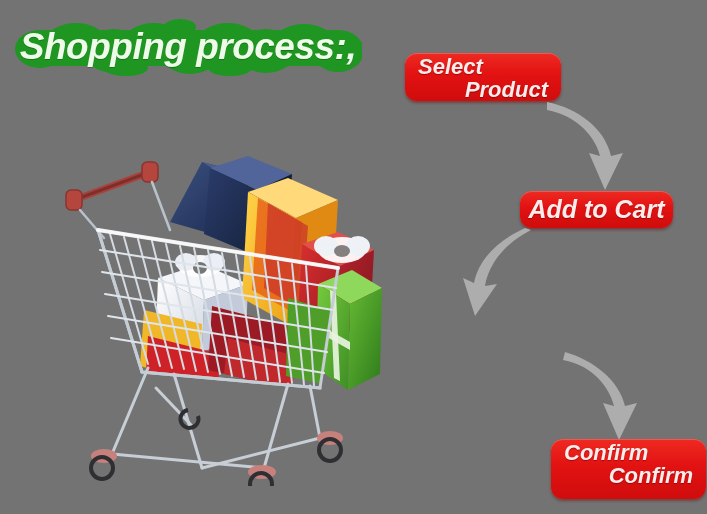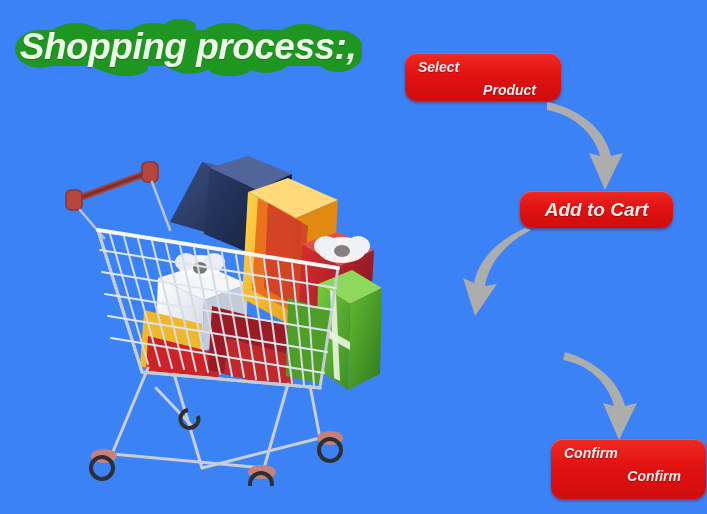--- a/index.html
+++ b/index.html
@@ -7,21 +7,21 @@
     padding: 0;
     background: #ffffff;
   }
   body {
     font-family: "Liberation Sans", sans-serif;
   }
   #page {
     position: relative;
     width: 707px;
     height: 514px;
-    background: #3b82f6;
+    background: #737373;
     overflow: hidden;
   }
 
   
   #title-banner {
     position: absolute;
     left: 14px;
     top: 18px;
     width: 348px;
     height: 58px;
@@ -70,25 +70,25 @@
     box-sizing: border-box;
   }
   .step-box .line {
     white-space: nowrap;
     text-shadow: 0 1px 1px rgba(110,0,0,.55);
   }
   .step-box.single {
     display: flex;
     align-items: center;
     justify-content: center;
-    font-size: 19px;
+    font-size: 25px;
   }
   .step-box.stagger {
-    font-size: 14px;
-    padding: 3px 12px 4px 0;
+    font-size: 22px;
+    padding: 3px 0 4px 0;
   }
   .step-box.stagger .line.first {
     text-align: left;
     padding-left: 13px;
     line-height: 22px;
   }
   .step-box.stagger .line.second {
     text-align: right;
     padding-right: 13px;
     line-height: 24px;

